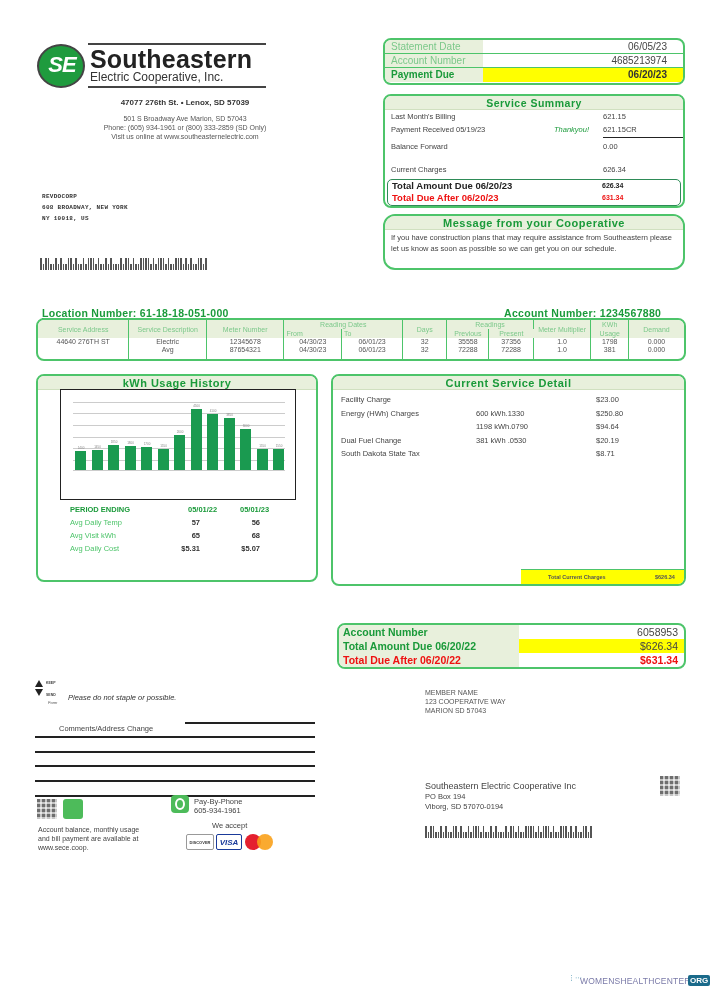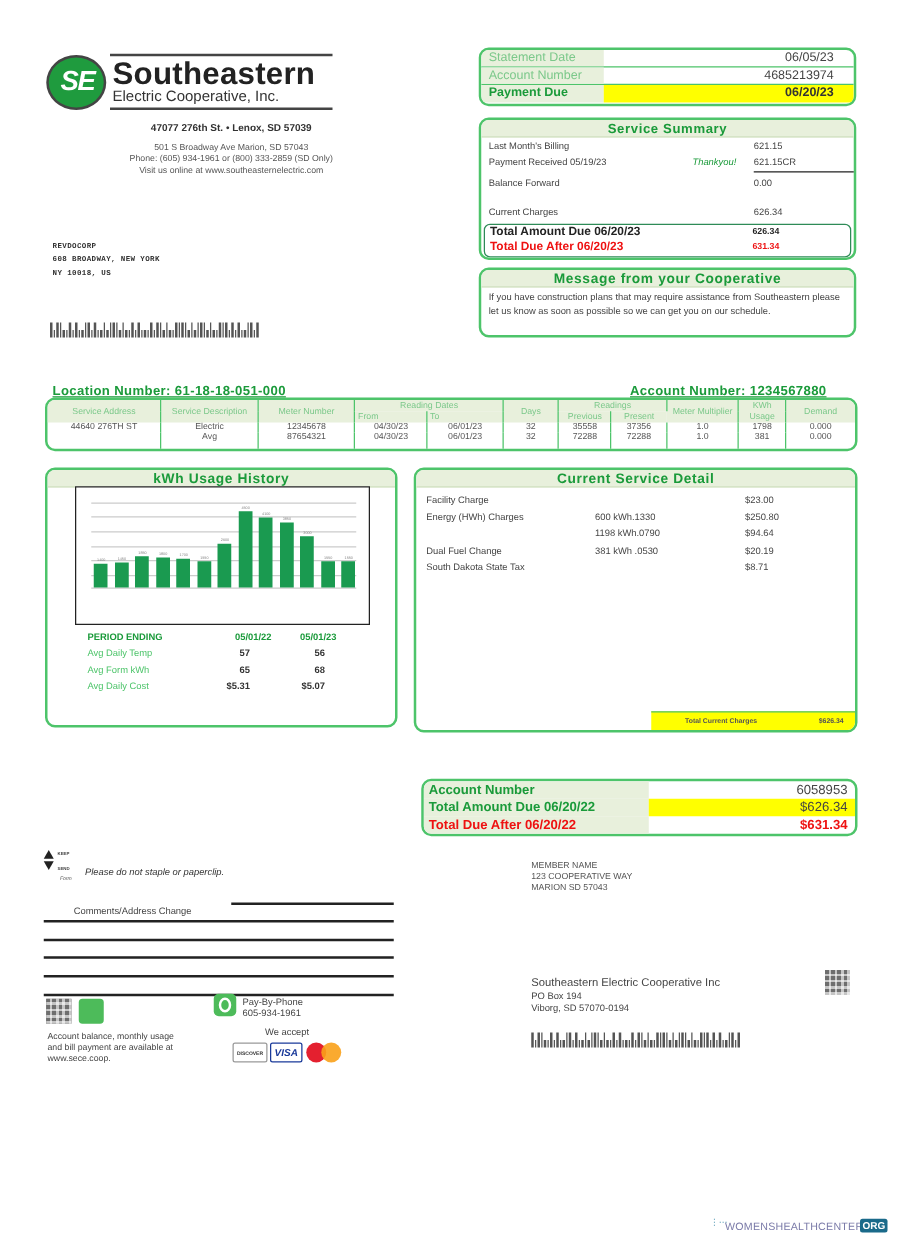--- a/index.html
+++ b/index.html
@@ -216,21 +216,21 @@
       <span style="width:210px;">Total Amount Due 06/20/23</span>
       <span style="font-size:7px;">626.34</span>
     </div>
     <div style="display:flex; font-size:9.5px; font-weight:bold; color:#ee1111; padding-left:4px; height:12px; line-height:12px;">
       <span style="width:210px;">Total Due After 06/20/23</span>
       <span style="font-size:7px;">631.34</span>
     </div>
   </div>
 </div>
 
-<div class="gbox" style="left:383px; top:214px; width:302px; height:56px;">
+<div class="gbox" style="left:383px; top:214px; width:302px; height:56px;border-radius:12px;">
   <div class="ghead" style="font-size:11px;">Message from your Cooperative</div>
   <div class="msg-text">If you have construction plans that may require assistance from Southeastern please let us know as soon as possible so we can get you on our schedule.</div>
 </div>
 
 <div class="loc-title" style="left:42px; top:307px;">Location Number: 61-18-18-051-000</div>
 <div class="loc-title" style="left:504px; top:307px;">Account Number: 1234567880</div>
 <div class="gbox" style="left:36px; top:318px; width:650px; height:43px;">
   <table class="loc">
     <thead>
       <tr>
@@ -326,21 +326,21 @@
     <span class="l">PERIOD ENDING</span>
     <span class="a" style="text-align:left; padding-left:8px;">05/01/22</span>
     <span class="b" style="text-align:left; padding-left:10px;">05/01/23</span>
   </div>
   <div class="hist-row">
     <span class="l">Avg Daily Temp</span>
     <span class="a" style="width:20px; margin-left:0;">57</span>
     <span class="b">56</span>
   </div>
   <div class="hist-row">
-    <span class="l">Avg Form kWh</span>
+    <span class="l">Avg Visit kWh</span>
     <span class="a" style="width:20px;">65</span>
     <span class="b">68</span>
   </div>
   <div class="hist-row">
     <span class="l">Avg Daily Cost</span>
     <span class="a" style="width:20px;">$5.31</span>
     <span class="b">$5.07</span>
   </div>
 </div>
 
@@ -394,21 +394,21 @@
 </div>
 
 <div class="abs" style="left:35px; top:680px; width:9px;">
   <div style="width:0;height:0;border-left:4px solid transparent;border-right:4px solid transparent;border-bottom:7px solid #222;"></div>
   <div style="height:2px;"></div>
   <div style="width:0;height:0;border-left:4px solid transparent;border-right:4px solid transparent;border-top:7px solid #222;"></div>
 </div>
 <div class="abs" style="left:46px; top:681px; font-size:3.5px; font-weight:bold; color:#444;">KEEP</div>
 <div class="abs" style="left:46px; top:693px; font-size:3.5px; font-weight:bold; color:#444;">SEND</div>
 <div class="abs" style="left:48px; top:700px; font-size:4px; font-style:italic; color:#555;">Form</div>
-<div class="abs" style="left:68px; top:693px; font-size:7.5px; font-style:italic; color:#333;">Please do not staple or paperclip.</div>
+<div class="abs" style="left:68px; top:693px; font-size:7.5px; font-style:italic; color:#333;">Please do not staple or possible.</div>
 
 <div class="hline" style="left:185px; top:722px; width:130px;"></div>
 <div class="abs" style="left:59px; top:724px; font-size:7.5px; color:#444;">Comments/Address Change</div>
 <div class="hline" style="left:35px; top:736px; width:280px;"></div>
 <div class="hline" style="left:35px; top:751px; width:280px;"></div>
 <div class="hline" style="left:35px; top:765px; width:280px;"></div>
 <div class="hline" style="left:35px; top:780px; width:280px;"></div>
 <div class="hline" style="left:35px; top:795px; width:280px;"></div>
 
 <div class="qr" style="left:37px; top:799px;"></div>

